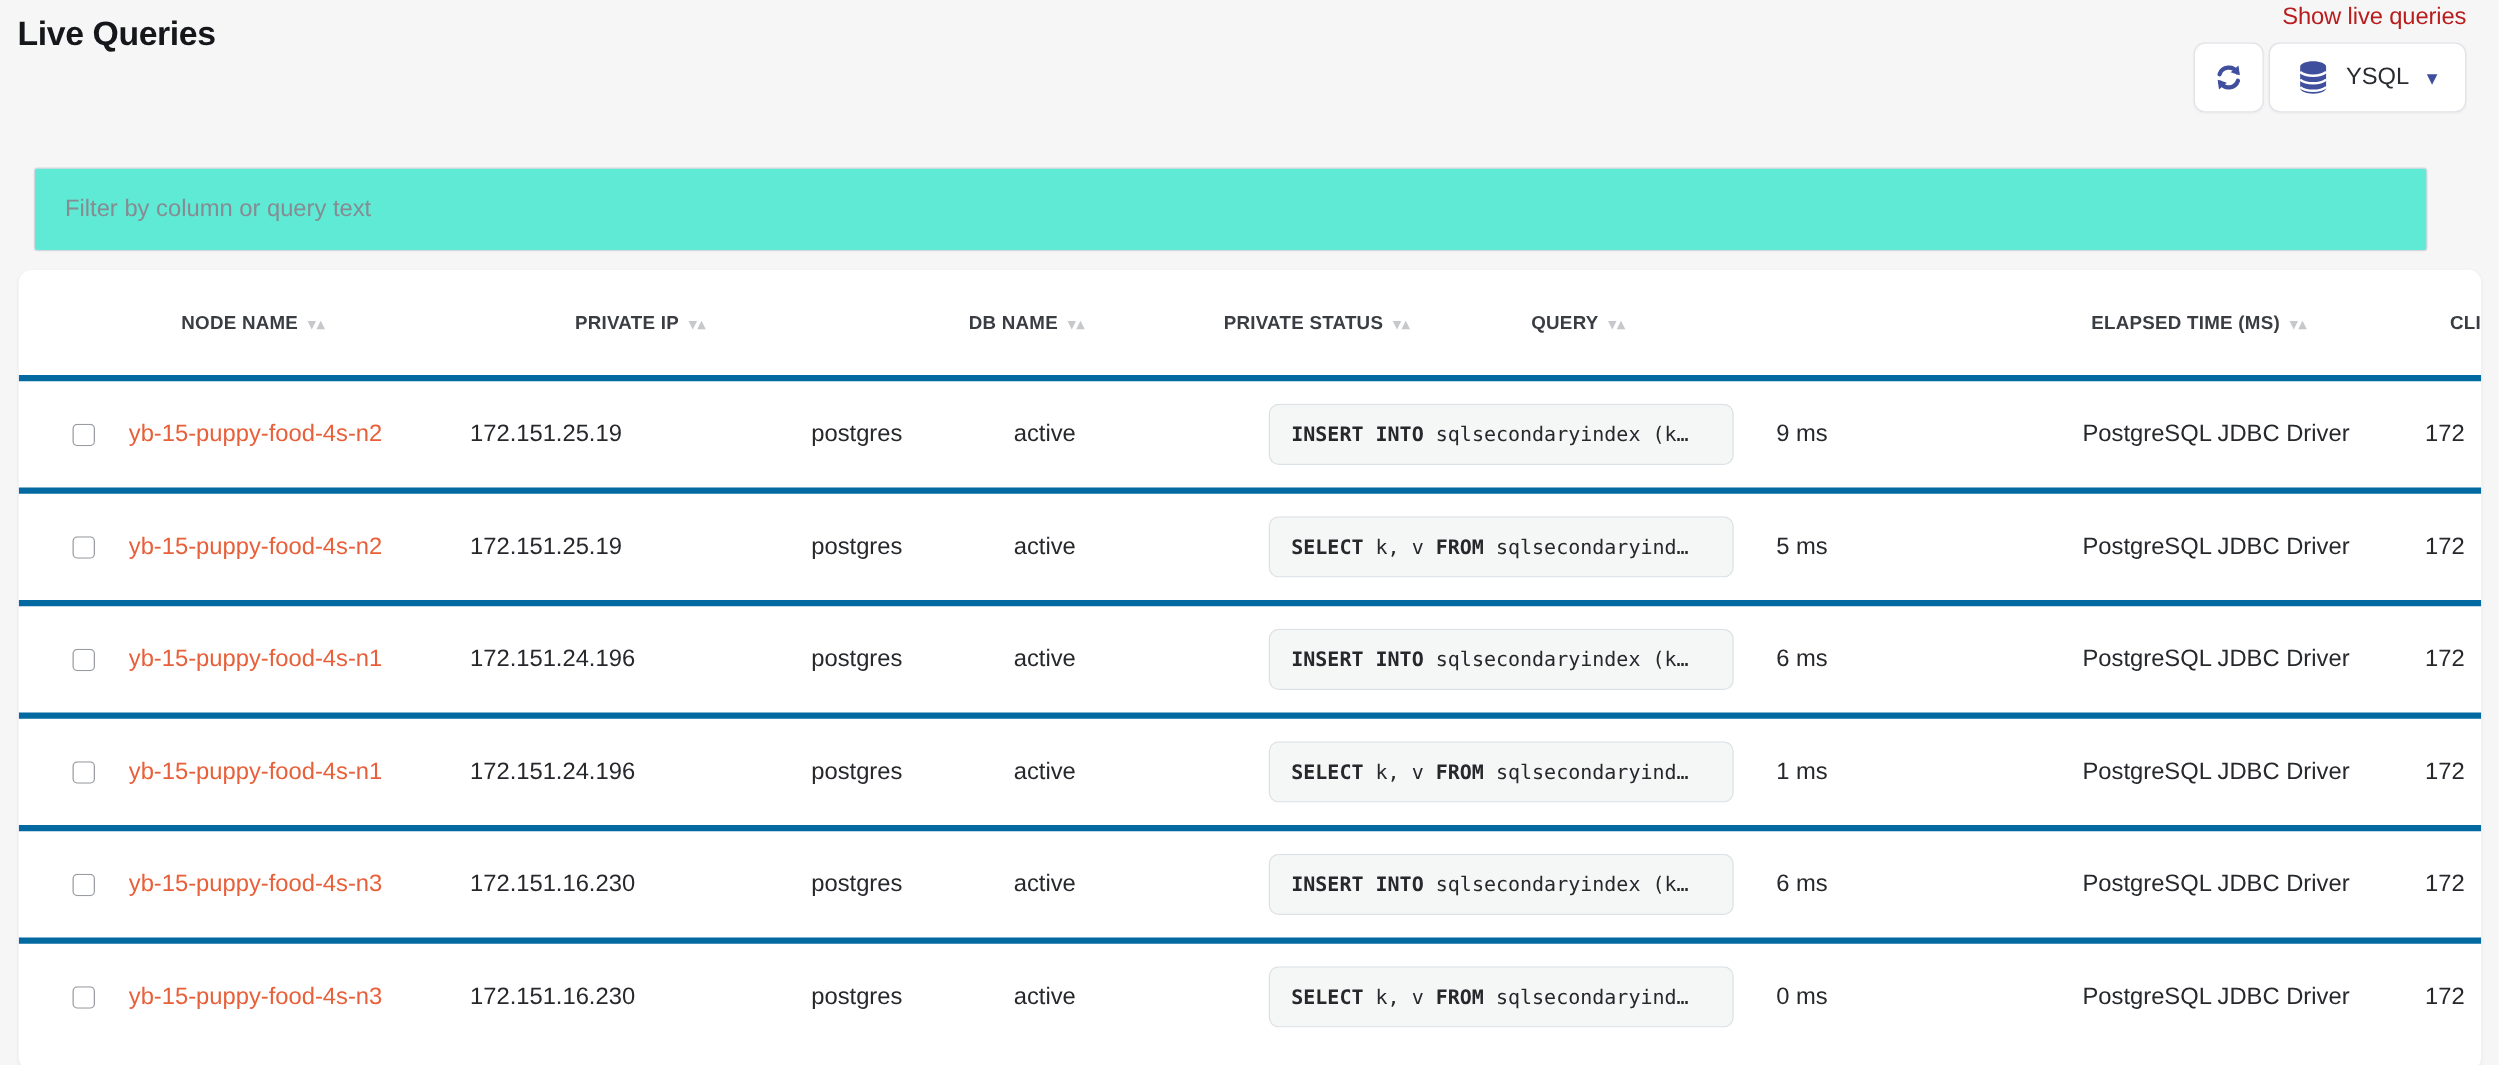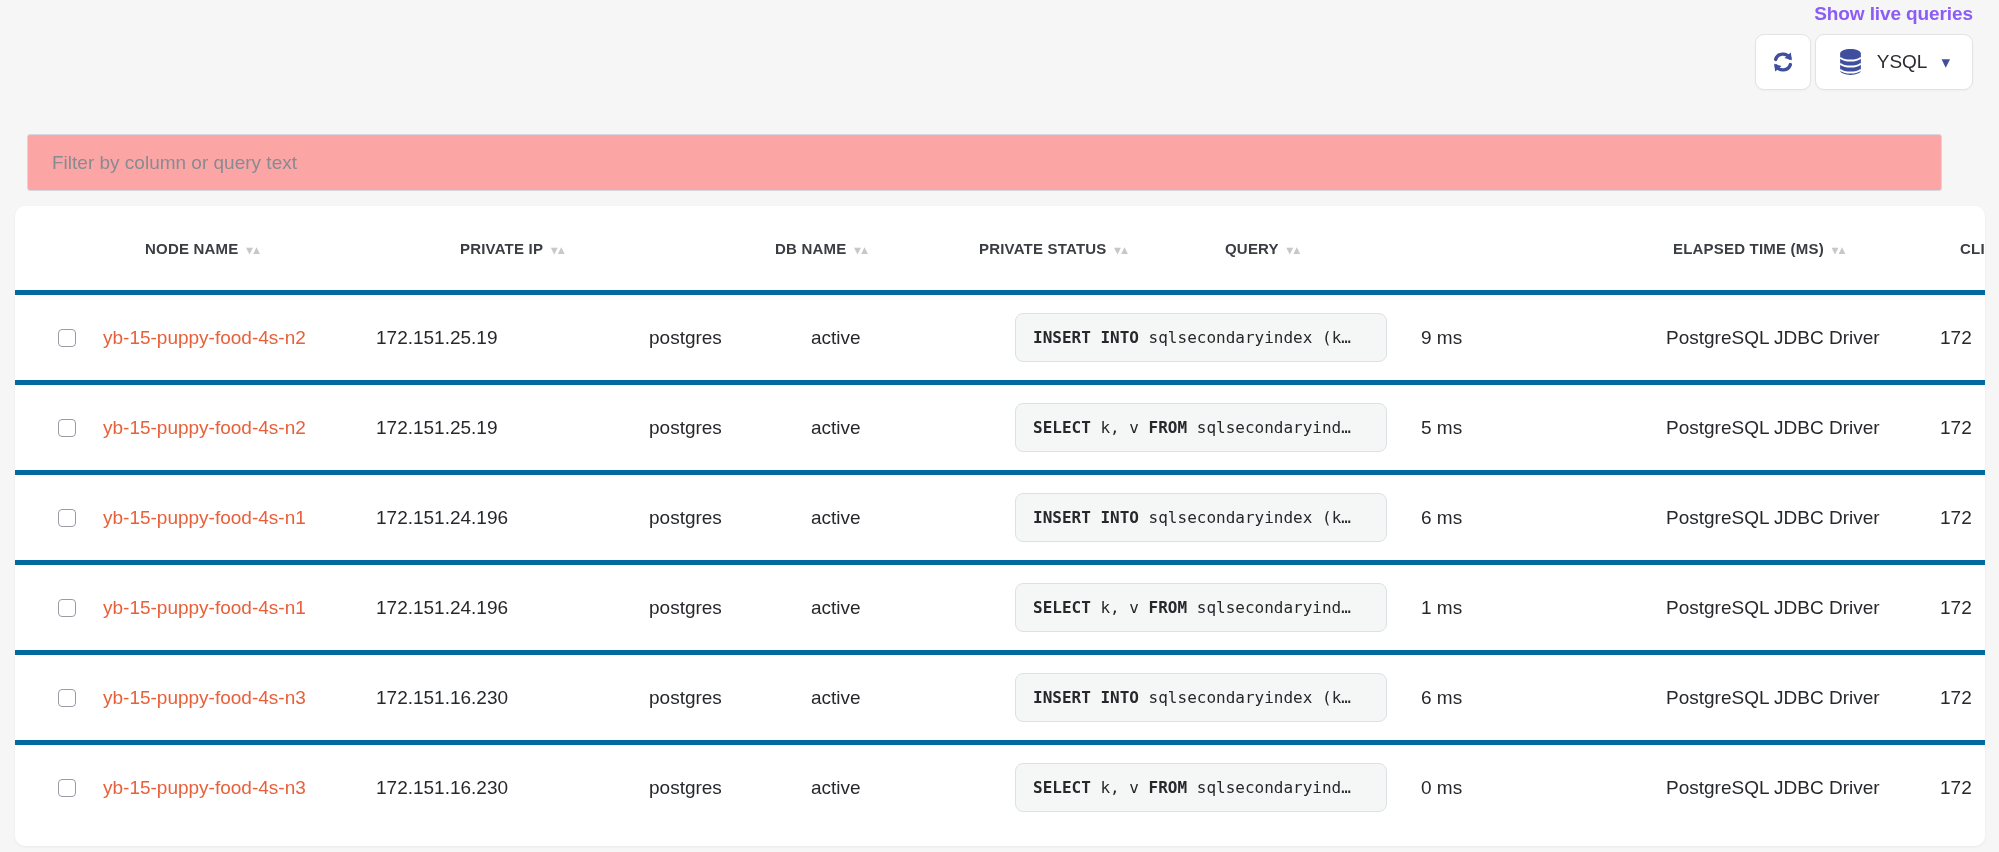--- a/index.html
+++ b/index.html
@@ -12,37 +12,37 @@
     position: relative;
   }
 
   
   .page-header { position: relative; padding: 12px 26px 0 14px; height: 100px; }
   .page-title {
     margin: 0; font-size: 27px; font-weight: bold; letter-spacing: -0.3px;
     color: #15171a; line-height: 1.15;
   }
   .controls { position: absolute; top: 3px; right: 26px; display: flex; flex-direction: column; align-items: flex-end; }
-  .controls-caption { font-size: 19px; font-weight: bold; color: #8b5cf6; letter-spacing: -0.1px; }
+  .controls-caption { font-size: 19px; font-weight: normal; color: #b91c1c; letter-spacing: -0.1px; }
   .controls-buttons { display: flex; gap: 4px; margin-top: 9px; align-items: center; }
   .icon-btn, .select-btn {
     background: #fff; border: 1px solid #e2e3e7; border-radius: 9px;
     height: 56px; display: flex; align-items: center; justify-content: center;
     cursor: pointer; box-shadow: 0 1px 2px rgba(0,0,0,0.03);
   }
   .icon-btn { width: 56px; }
   .select-btn { padding: 0 22px; gap: 14px; }
   .select-btn .api-label { font-size: 19px; color: #2a2c31; }
   .select-btn .caret { font-size: 17px; color: var(--indigo, #404e9e); line-height: 1; }
   .svg-indigo { color: var(--indigo, #404e9e); display: block; }
 
   
   .filter-wrap { margin: 34px 57px 0 27px; }
   .filter-input {
-    width: 100%; height: 57px; background: #fca5a5;
+    width: 100%; height: 67px; background: #5eead4;
     border: 1px solid #d6d8df; border-radius: 3px;
     padding: 16px 24px; font-size: 19px; font-family: "Liberation Sans", sans-serif;
     color: #26282c; outline: none;
   }
   .filter-input::placeholder { color: #878b92; }
 
   
   .card {
     margin: 15px 14px 0 15px; height: 640px;
     background: #fff; border-radius: 10px;
@@ -77,20 +77,21 @@
     border-radius: 8px;
     font-family: "DejaVu Sans Mono", monospace; font-size: 16px; color: #26282c;
     white-space: pre; overflow: hidden; cursor: pointer; text-align: right;
   }
   .query-box .kw { font-weight: bold; }
 </style>
 </head>
 <body>
 
 <div class="page-header">
+  <h1 class="page-title">Live Queries</h1>
   <div class="controls">
     <div class="controls-caption">Show live queries</div>
     <div class="controls-buttons">
       <button class="icon-btn">
         <span>
           <svg class="svg-indigo" width="26" height="26" viewBox="0 0 24 24">
             <g stroke="currentColor" stroke-width="3.1" fill="none" stroke-linecap="round">
               <path d="M5.2 9.6 A7.2 7.2 0 0 1 18.2 8.2"></path>
               <path d="M18.8 14.4 A7.2 7.2 0 0 1 5.8 15.8"></path>
             </g>

